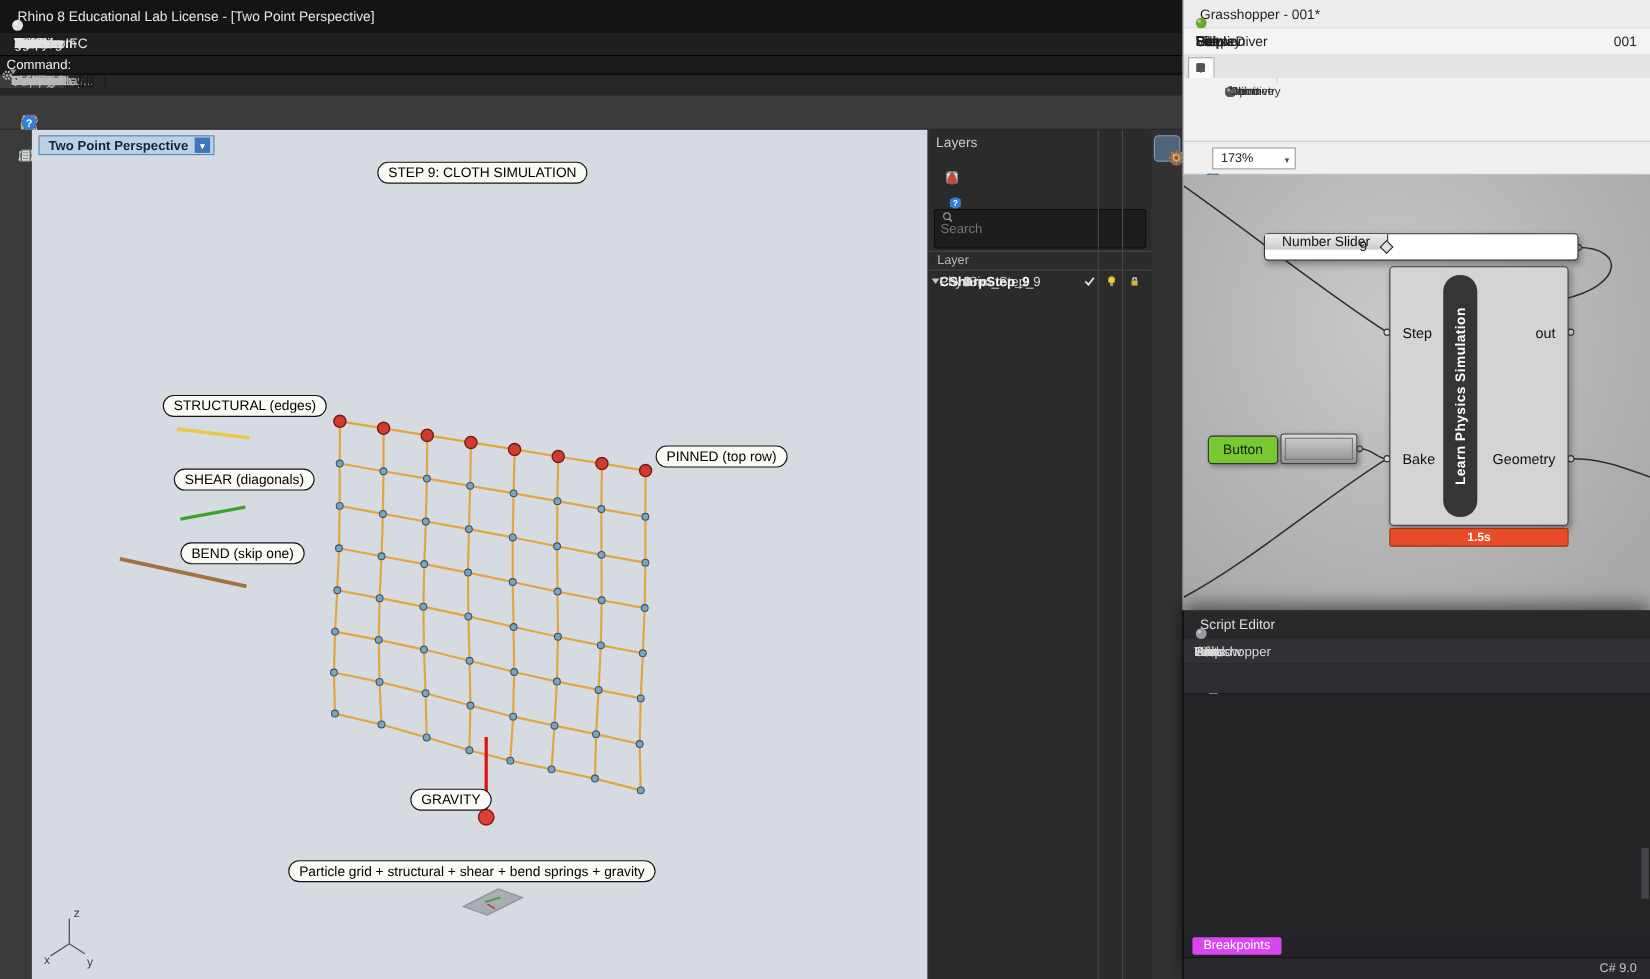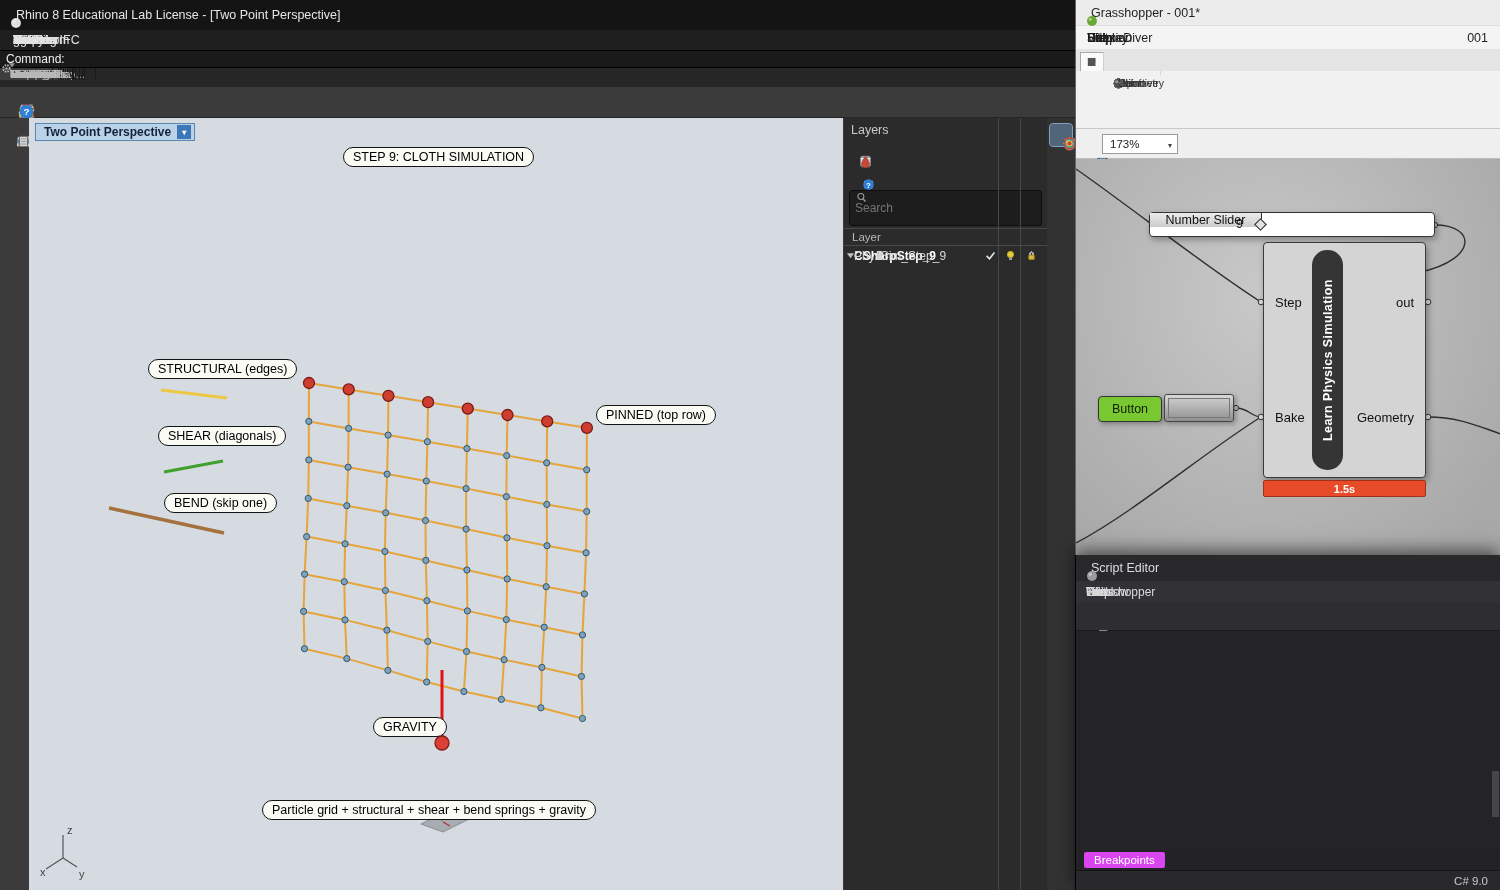--- a/index.html
+++ b/index.html
@@ -40,21 +40,21 @@
   #cloth-svg{left:0;top:0}
   #vp-title{left:6px;top:5px;height:18px;display:flex;align-items:center;background:#b9d2e8;border:1px solid #5a87b0;color:#15233a;font-weight:bold;font-size:12px;padding:0 3px 0 8px;gap:6px}
   #vp-title .dd{position:static;width:14px;height:14px;background:#3f76b8;color:#fff;display:flex;align-items:center;justify-content:center;font-size:8px}
   .anno{background:#fbfbf5;border:1.6px solid #141414;border-radius:10px;padding:2px 9px;font-size:12.5px;color:#000;white-space:nowrap}
   #an-title{left:314px;top:29px}
   #an-structural{left:119px;top:241px}
   #an-shear{left:129px;top:308px}
   #an-bend{left:135px;top:375px}
   #an-pinned{left:567px;top:287px}
   #an-gravity{left:344px;top:599px}
-  #an-caption{left:233px;top:682px}
+  #an-caption{left:233px;top:664px}
 
   
   #rh-layers{left:844px;top:118px;width:203px;height:772px;background:#2b2b2b;color:#ccc}
   #rh-layers>div{position:static}
   #ly-head{height:23px;display:flex;align-items:center;padding:0 7px;font-size:12.5px;color:#c8c8c8}
   #ly-icons{height:25px;display:flex;align-items:center;padding:0 4px;gap:2px}
   .lybtn{position:static;width:20px;height:20px;display:flex;align-items:center;justify-content:center}
   #ly-row2{height:22px;display:flex;align-items:center;padding:0 7px;gap:10px}
   #ly-search{margin:2px 5px;height:36px;background:#1d1d1d;border:1px solid #0d0d0d;border-radius:3px;display:flex;padding:0 5px;gap:4px}
   #ly-search-icon{position:static;display:flex}

